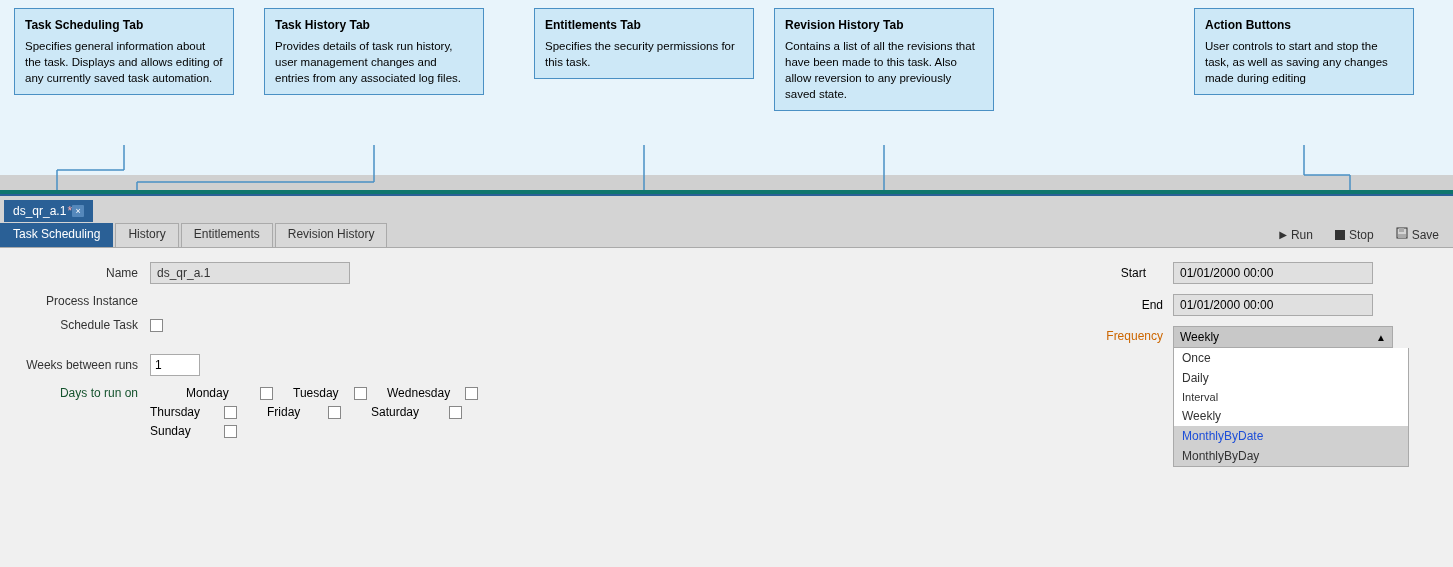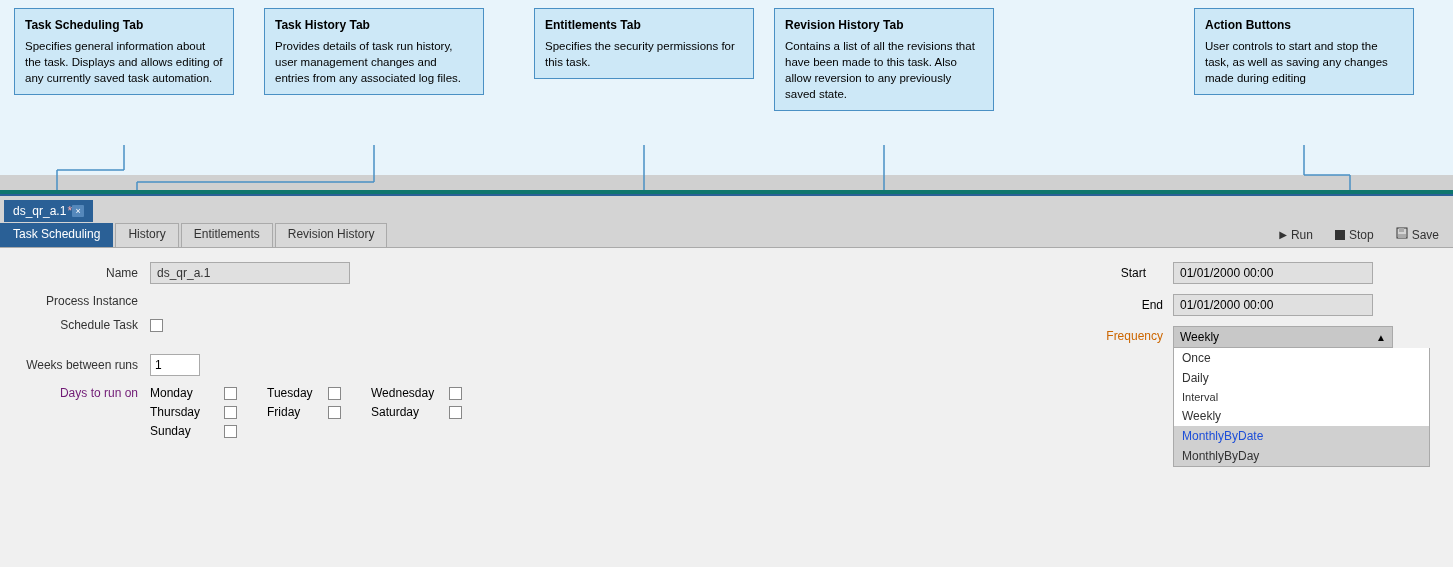--- a/index.html
+++ b/index.html
@@ -335,24 +335,24 @@
       </div>
 
       <div style="height:12px;"></div>
 
       <div class="weeks-row">
         <div class="form-label">Weeks between runs</div>
         <input class="weeks-input" type="text" value="1" style="">
       </div>
 
       <div style="display:flex; margin-bottom:8px;">
-        <div class="form-label orange" style="color:#701a75;">Days to run on</div>
+        <div class="form-label orange" style="color:#14532d;">Days to run on</div>
         <div>
 
-          <div style="display:flex; gap:10px; margin-bottom:5px;">
+          <div style="display:flex; margin-bottom:5px;margin-left:36px;">
             <div class="day-item">
               <span style="font-size:12px; min-width:68px;">Monday</span>
               <div class="day-checkbox"></div>
             </div>
             <div class="day-item" style="margin-left:20px;">
               <span style="font-size:12px; min-width:55px;">Tuesday</span>
               <div class="day-checkbox"></div>
             </div>
             <div class="day-item" style="margin-left:20px;">
               <span style="font-size:12px; min-width:72px;">Wednesday</span>
@@ -399,21 +399,21 @@
 
       <div style="display:flex; align-items:flex-start; margin-bottom:6px;">
         <div style="width:80px; text-align:right; padding-right:10px; font-size:12px; color:#cc6600; padding-top:3px;">Frequency</div>
         <div style="position:relative; width:220px;">
 
           <div style="width:220px; height:22px; border:1px solid #aaa; background:#c8c8c8; padding:2px 6px; font-size:12px; display:flex; align-items:center; justify-content:space-between; cursor:pointer;">
             <span>Weekly</span>
             <span style="font-size:10px;">▲</span>
           </div>
 
-          <div style="width:257px; border:1px solid #aaa; background:#fff; border-top:none;">
+          <div style="width:236px; border:1px solid #aaa; background:#fff; border-top:none;">
             <div style="padding:3px 8px; font-size:12px; cursor:pointer; color:#333;">Once</div>
             <div style="padding:3px 8px; font-size:12px; cursor:pointer; color:#333;">Daily</div>
             <div style="padding:3px 8px; font-size:11px; cursor:pointer; color:#333;">Interval</div>
             <div style="padding:3px 8px; font-size:12px; cursor:pointer; color:#333;">Weekly</div>
             <div style="padding:3px 8px; font-size:12px; cursor:pointer; color:#1d4ed8; background:#d0d0d0;">MonthlyByDate</div>
             <div style="padding:3px 8px; font-size:12px; cursor:pointer; color:#333; background:#d0d0d0;">MonthlyByDay</div>
           </div>
         </div>
       </div>
     </div>

